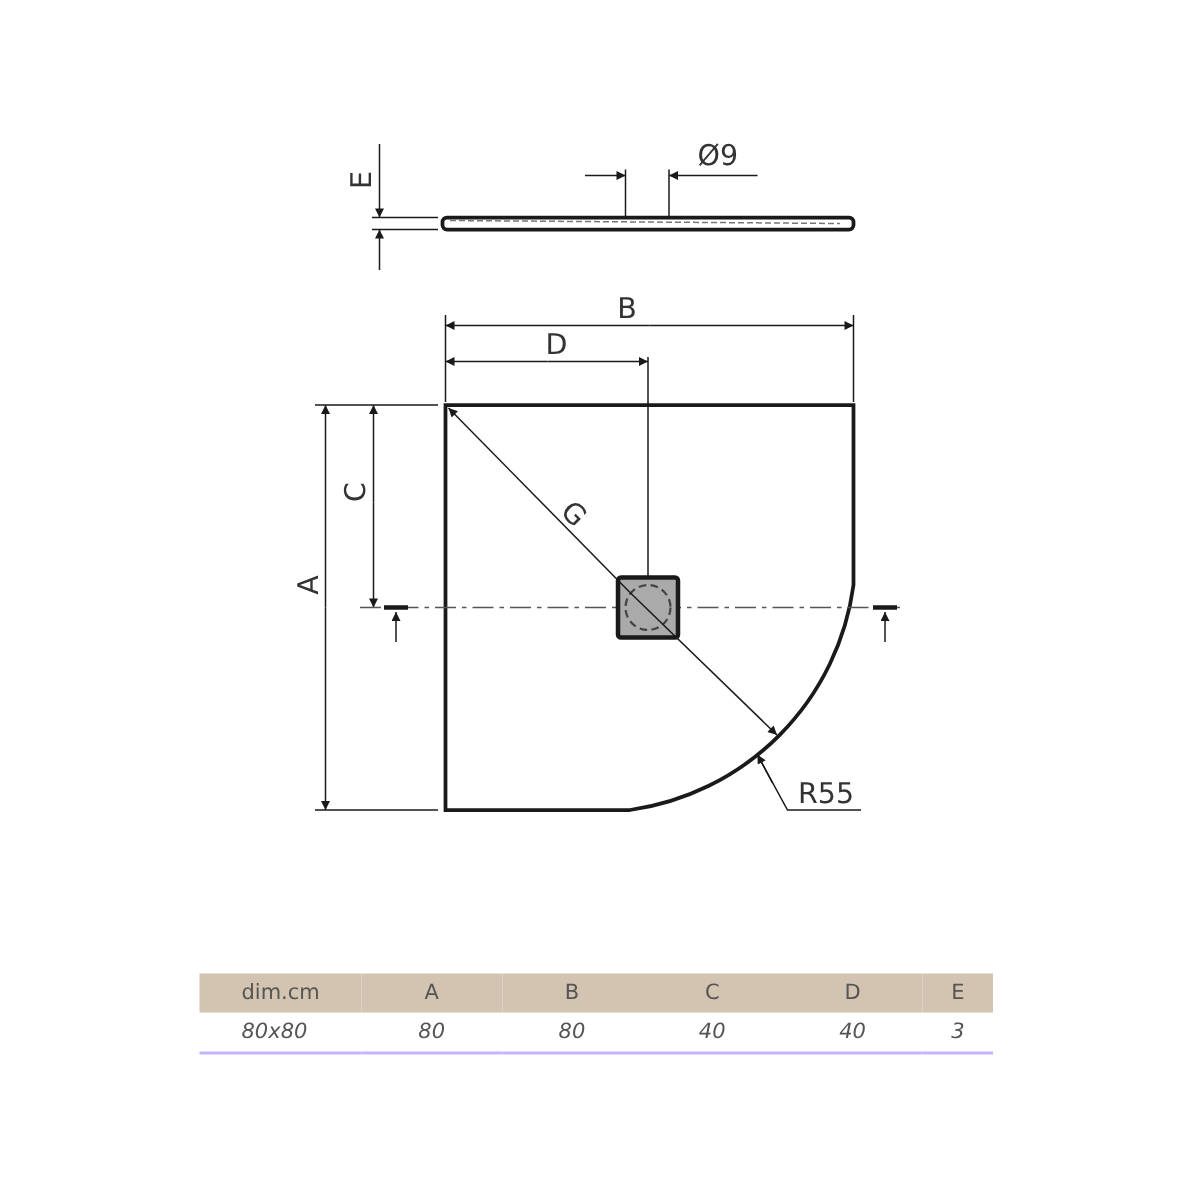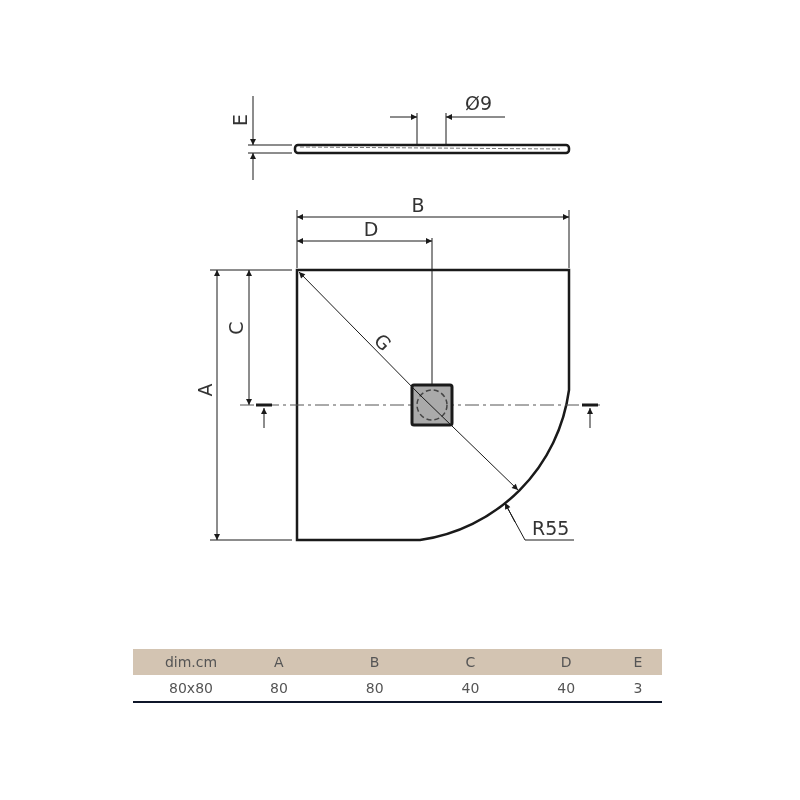--- a/index.html
+++ b/index.html
@@ -1,22 +1,22 @@
 <!DOCTYPE html>
 <html><head>
 <meta charset="utf-8">
 <style>
   html, body { margin:0; padding:0; background:#ffffff; }
   body { width:800px; height:800px; position:relative; overflow:hidden; font-family:"DejaVu Sans", sans-serif; }
   #drawing { position:absolute; left:0; top:0; width:800px; height:600px; }
   .dim-label { font-family:"DejaVu Sans", sans-serif; font-size:19px; fill:#333; }
   #spec-table { position:absolute; left:133px; top:649px; width:529px; border-collapse:collapse; font-family:"DejaVu Sans", sans-serif; font-size:14px; color:#555; }
   #spec-table th { background:#d3c4b2; font-weight:normal; height:26px; padding:0; text-align:center; color:#555; }
-  #spec-table td { height:26px; padding:0; text-align:center; border-bottom:2px solid #0f172a; }
-  #spec-table th:first-child, #spec-table td:first-child { text-align:center; padding-left:18px; width:80px; }
+  #spec-table td { height:26px; padding:0; text-align:center; border-bottom:2px solid #c4b5fd;font-style:italic; }
+  #spec-table th:first-child, #spec-table td:first-child { text-align:left; padding-left:28px; width:80px; }
 </style>
 </head>
 <body>
 
 <svg id="drawing" viewBox="0 0 800 600" xmlns="http://www.w3.org/2000/svg">
   <defs>
     <marker id="arr" viewBox="0 0 10 10" refX="10" refY="5" markerWidth="10" markerHeight="6" orient="auto-start-reverse" markerUnits="userSpaceOnUse">
       <path d="M0,0 L10,5 L0,10 z" fill="#1a1a1a"></path>
     </marker>
   </defs>

